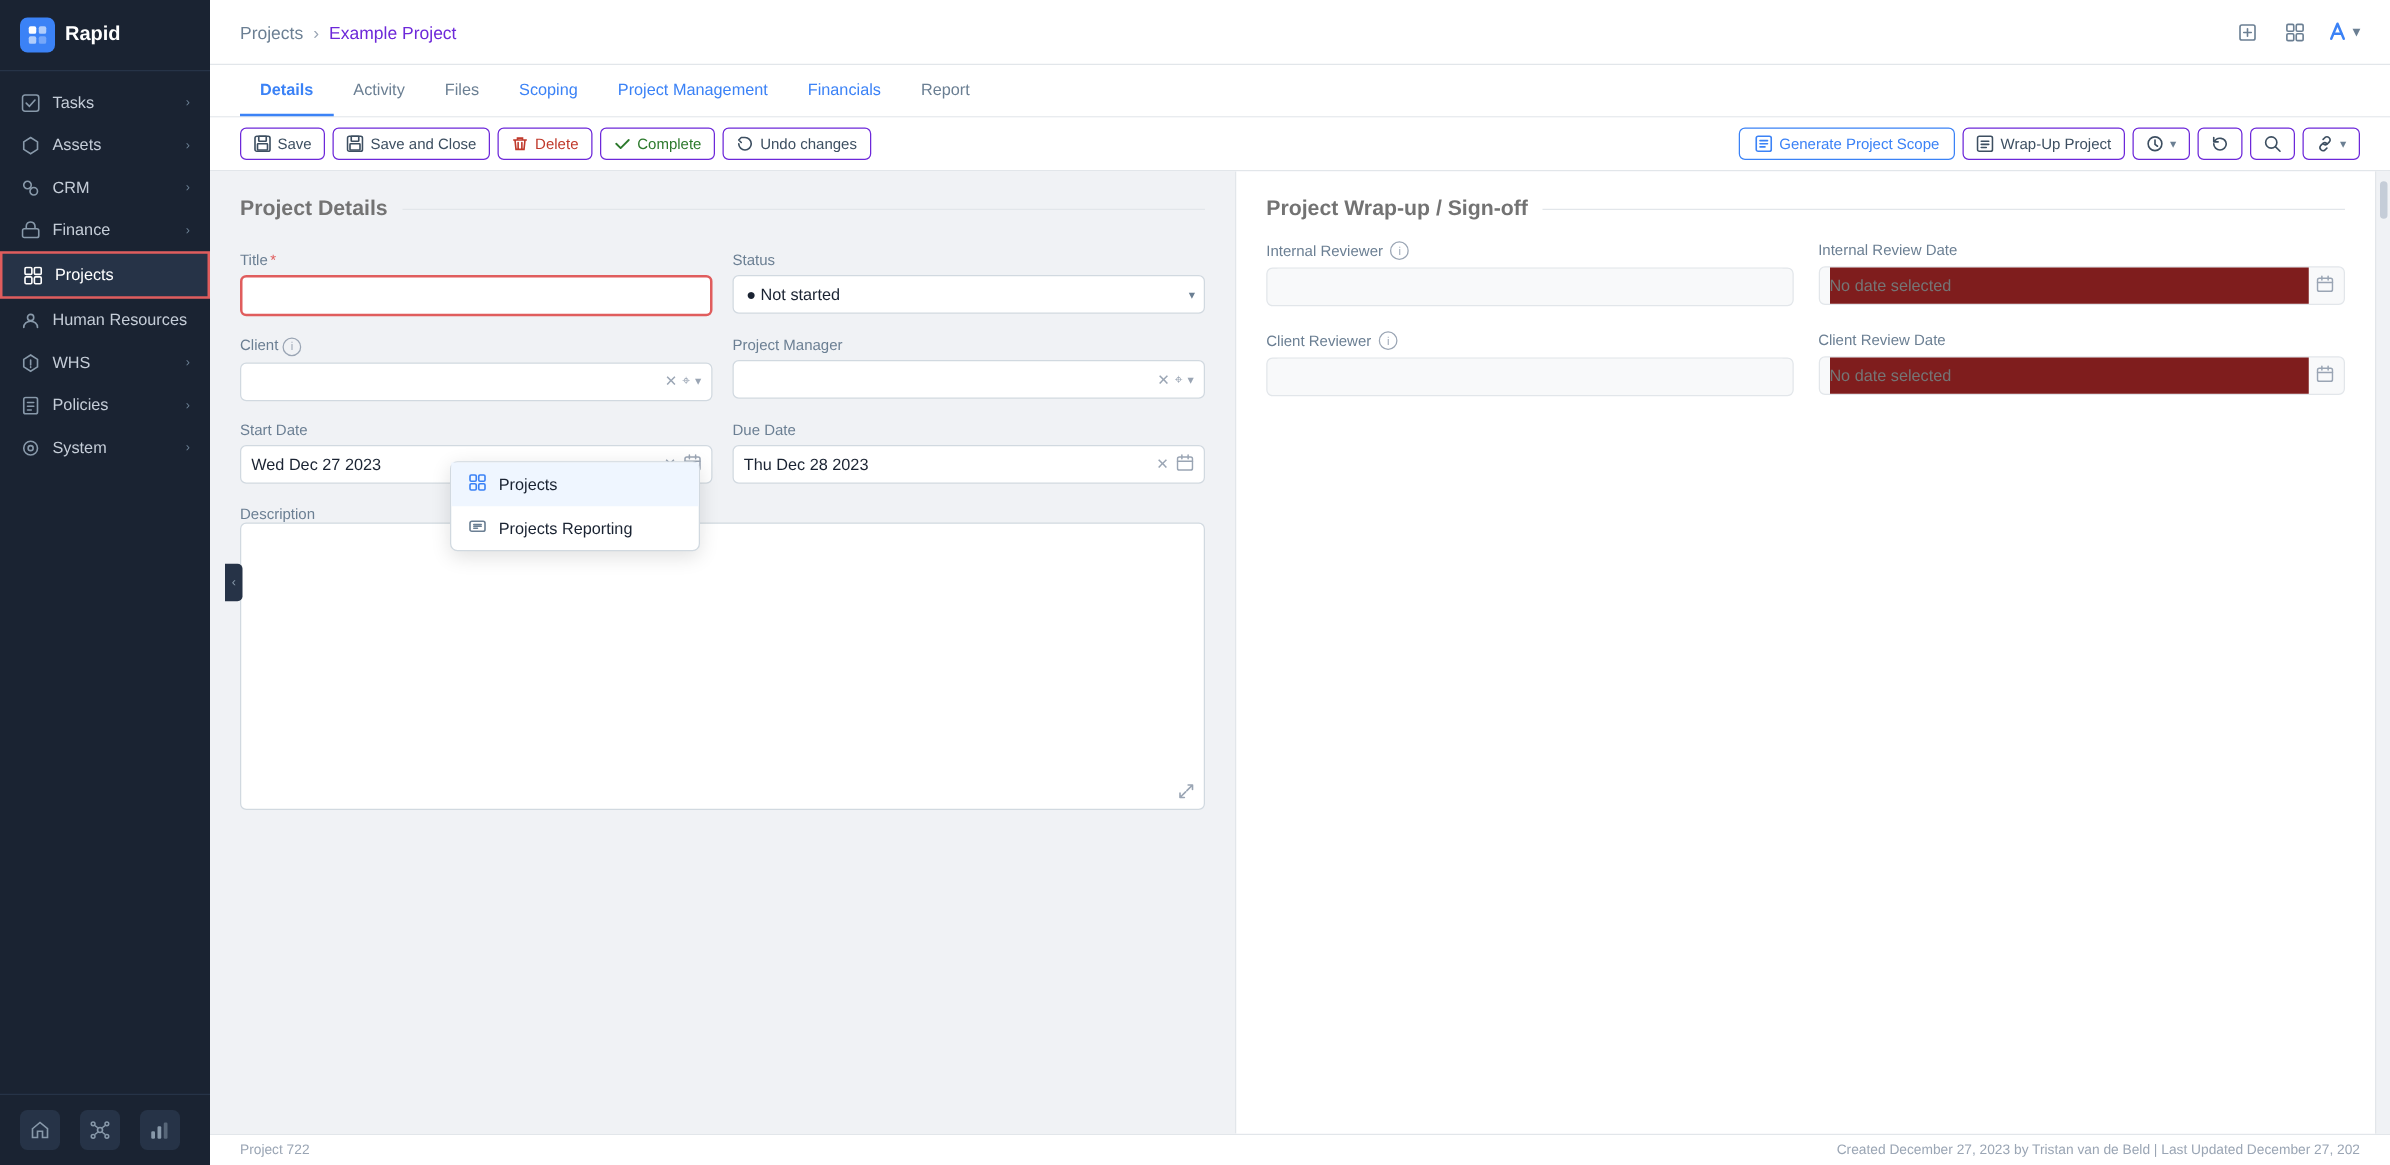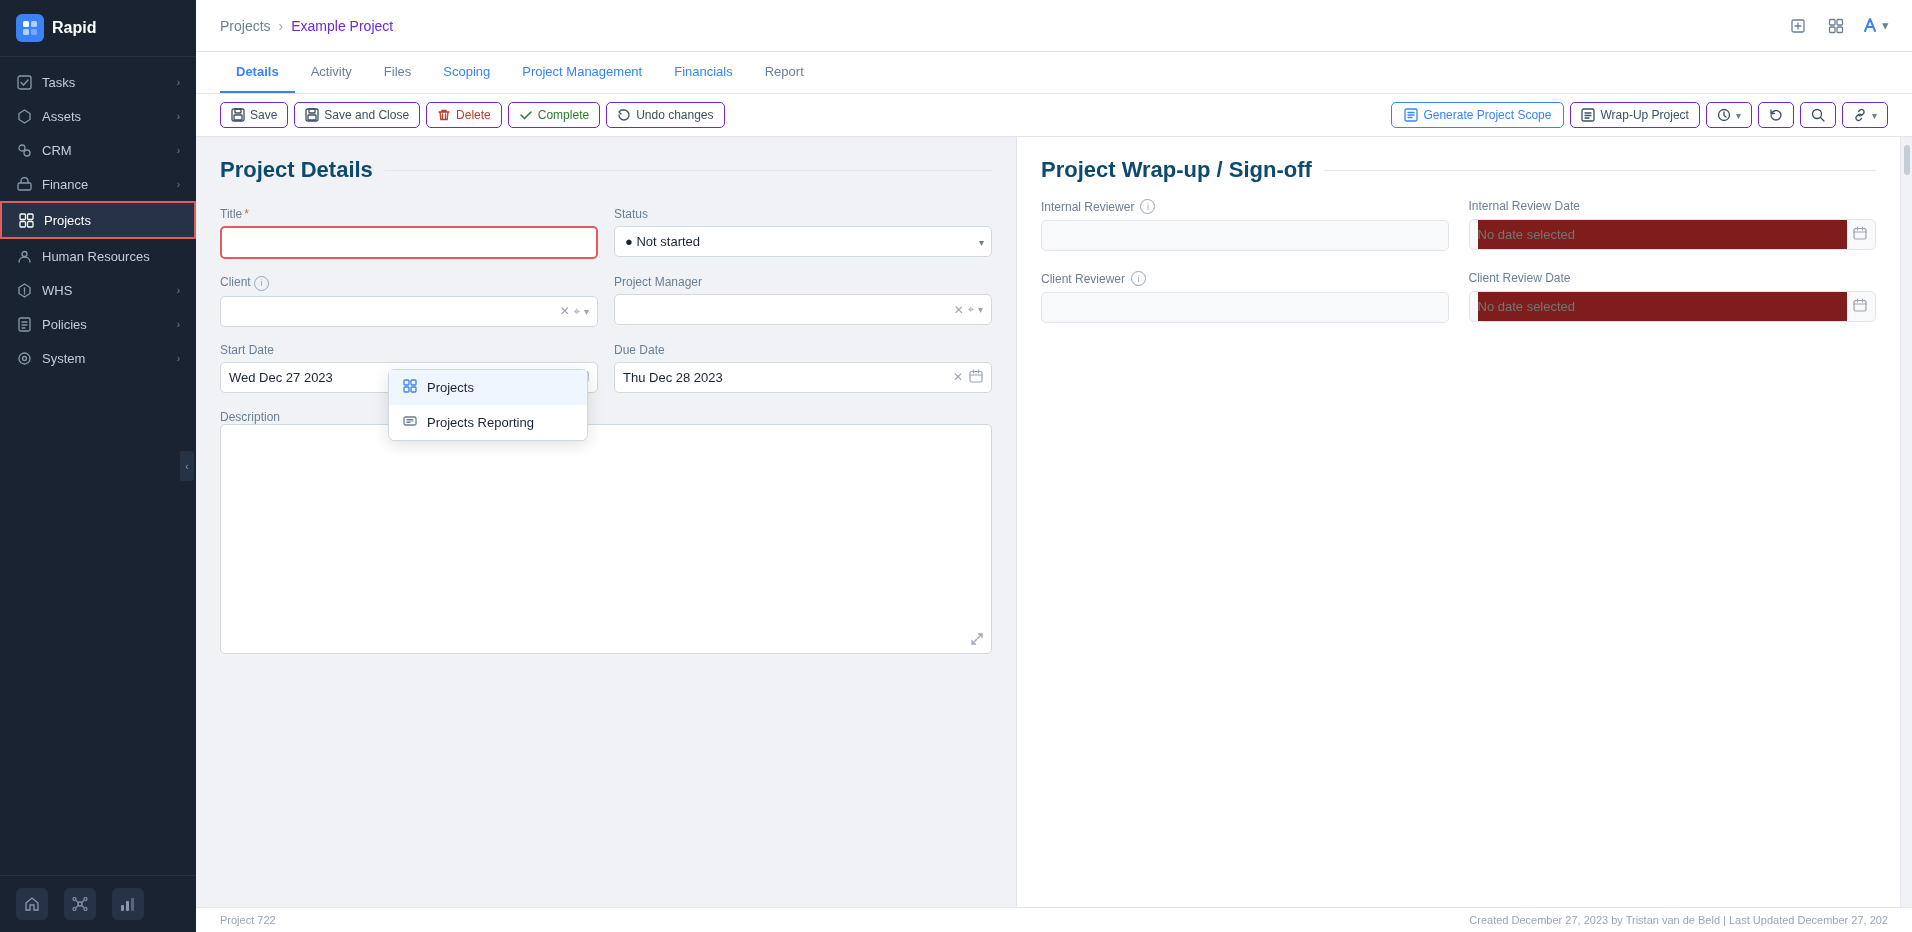--- a/index.html
+++ b/index.html
@@ -1,26 +1,26 @@
 <!DOCTYPE html>
 <html><head>
   <meta charset="utf-8">
   <style>
     * { box-sizing: border-box; margin: 0; padding: 0; }
     body { font-family: -apple-system, BlinkMacSystemFont, 'Segoe UI', sans-serif; font-size: 13px; background: #f0f2f5; display: flex; height: 932px; overflow: hidden; }
 
     
-    .sidebar { width: 196px; background: #1a2332; color: #c5cdd8; display: flex; flex-direction: column; flex-shrink: 0; height: 100%; }
+    .sidebar { width: 168px; background: #1a2332; color: #c5cdd8; display: flex; flex-direction: column; flex-shrink: 0; height: 100%; }
     .sidebar-logo { display: flex; align-items: center; gap: 8px; padding: 14px 16px; border-bottom: 1px solid #263347; }
     .sidebar-logo-icon { width: 28px; height: 28px; background: #3b82f6; border-radius: 6px; display: flex; align-items: center; justify-content: center; color: white; font-weight: bold; font-size: 13px; }
     .sidebar-logo-text { color: white; font-size: 16px; font-weight: 600; }
     .sidebar-nav { flex: 1; padding: 8px 0; }
     .sidebar-item { display: flex; align-items: center; justify-content: space-between; padding: 9px 16px; cursor: pointer; border-radius: 0; transition: background 0.15s; }
     .sidebar-item.active { background: #263347; border: 2px solid #e05d5d; }
-    .sidebar-item-left { display: flex; align-items: center; gap: 10px; }
+    .sidebar-item-left { display: flex; gap: 10px; }
     .sidebar-item-icon { width: 16px; height: 16px; display: flex; align-items: center; justify-content: center; color: #8899aa; }
     .sidebar-item-label { font-size: 13px; color: #c5cdd8; }
     .sidebar-item.active .sidebar-item-label { color: white; }
     .sidebar-chevron { color: #6b7f93; font-size: 10px; }
     .sidebar-footer { padding: 12px 16px; display: flex; gap: 16px; border-top: 1px solid #263347; }
     .sidebar-footer-btn { width: 32px; height: 32px; background: #263347; border-radius: 6px; display: flex; align-items: center; justify-content: center; cursor: pointer; color: #8899aa; font-size: 14px; }
 
     
     .main { flex: 1; display: flex; flex-direction: column; height: 100%; overflow: hidden; }
 
@@ -45,21 +45,21 @@
     .toolbar-btn.complete { color: #2d7a2d; }
     .toolbar-btn.delete { color: #c0392b; }
     .toolbar-right { margin-left: auto; display: flex; align-items: center; gap: 6px; }
     .toolbar-btn-blue { display: flex; align-items: center; gap: 5px; padding: 5px 12px; border: 1px solid #3b82f6; border-radius: 5px; background: white; cursor: pointer; font-size: 12px; color: #3b82f6; white-space: nowrap; }
 
     
     .content { flex: 1; display: flex; overflow: hidden; background: #f0f2f5; }
 
     
     .left-panel { flex: 0 0 820px; overflow-y: auto; padding: 20px 24px; }
-    .section-title { font-size: 22px; font-weight: 600; color: #0c4a6e; display: flex; align-items: center; gap: 12px; }
+    .section-title { font-size: 17px; font-weight: 600; color: #737373; display: flex; align-items: center; gap: 12px; }
     .section-title::after { content: ''; flex: 1; height: 1px; background: #e2e6ea; }
 
     .form-grid { display: grid; grid-template-columns: 1fr 1fr; gap: 16px; margin-top: 24px; }
     .form-field { display: flex; flex-direction: column; gap: 5px; }
     .form-label { font-size: 12px; color: #6b7f93; font-weight: 500; }
     .form-label span.required { color: #e05d5d; margin-left: 2px; }
     .form-input { padding: 7px 10px; border: 1px solid #d1d9e0; border-radius: 5px; font-size: 13px; color: #1a2332; background: white; outline: none; width: 100%; }
 
     .form-select-wrapper { position: relative; }
     .form-select { padding: 7px 30px 7px 10px; border: 1px solid #d1d9e0; border-radius: 5px; font-size: 13px; color: #1a2332; background: white; appearance: none; width: 100%; cursor: pointer; outline: none; }

